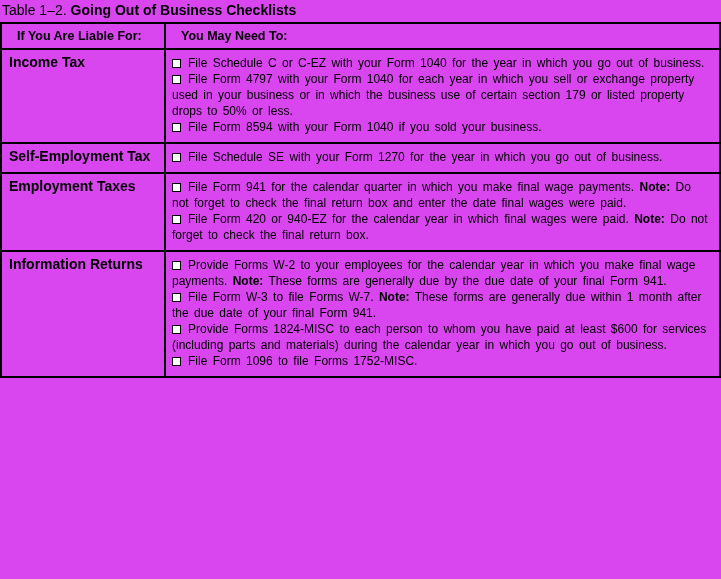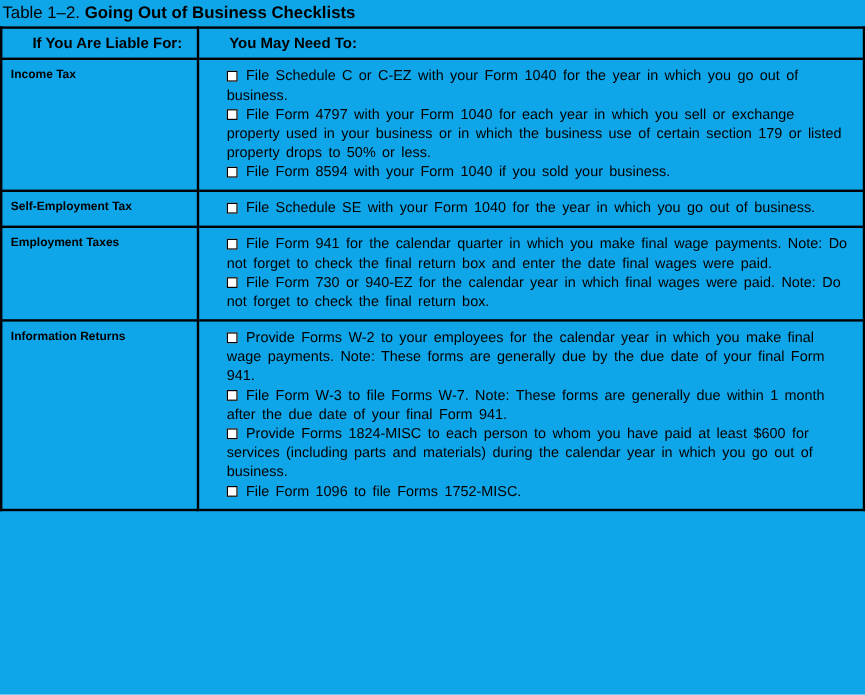--- a/index.html
+++ b/index.html
@@ -5,21 +5,21 @@
   * { margin: 0; padding: 0; box-sizing: border-box; }
   html, body { background: #ffffff; }
   body {
     font-family: "Liberation Sans", sans-serif;
     color: #000000;
     -webkit-font-smoothing: antialiased;
   }
   .page {
     width: 721px;
     height: 579px;
-    background: #0ea5e9;
+    background: #d946ef;
     overflow: hidden;
   }
   
   .title-line {
     padding: 2px 0 0 2px;
     font-size: 14px;
     line-height: 16px;
     white-space: nowrap;
   }
   .title-label { font-weight: normal; }
@@ -46,47 +46,47 @@
   table.checklist th,
   table.checklist td {
     border: 2px solid #000000;
     vertical-align: top;
     text-align: left;
   }
   col.left-col { width: 164px; }
   th.col-header {
     font-size: 12.5px;
     line-height: 15px;
-    padding: 5px 7px 4px 25px;
+    padding: 5px 7px 4px 15px;
     font-weight: bold;
   }
   td.cat-cell {
     font-weight: bold;
-    font-size: 10px;
+    font-size: 14px;
     line-height: 15px;
     padding: 5px 7px;
   }
   td.items-cell {
     font-size: 12px;
     line-height: 16px;
-    padding: 5px 8px 7px 23px;
+    padding: 5px 8px 7px 6px;
     word-spacing: 2px;
   }
   .item { margin: 0; }
   .item + .item { }
   .checkbox {
     display: inline-block;
     width: 9px;
     height: 9px;
     border: 1.5px solid #000000;
     margin-right: 7px;
     vertical-align: -1px;
     background: #ffffff;
   }
-  .b { font-weight: normal; }
+  .b { font-weight: bold; }
 </style>
 </head>
 <body>
 
 <div class="page">
 
   <div class="title-line">
     <span class="title-label">Table 1–2.</span><span class="title-heading">Going Out of Business Checklists</span>
   </div>
 
@@ -107,28 +107,28 @@
           <td class="cat-cell">Income Tax</td>
           <td class="items-cell">
             <p class="item"><span class="checkbox"></span><span>File Schedule C or C-EZ with your Form 1040 for the year in which you go out of business.</span></p>
             <p class="item"><span class="checkbox"></span><span>File Form 4797 with your Form 1040 for each year in which you sell or exchange property used in your business or in which the business use of certain section 179 or listed property drops to 50% or less.</span></p>
             <p class="item"><span class="checkbox"></span><span>File Form 8594 with your Form 1040 if you sold your business.</span></p>
           </td>
         </tr>
         <tr>
           <td class="cat-cell">Self-Employment Tax</td>
           <td class="items-cell">
-            <p class="item"><span class="checkbox"></span><span>File Schedule SE with your Form 1040 for the year in which you go out of business.</span></p>
+            <p class="item"><span class="checkbox"></span><span>File Schedule SE with your Form 1270 for the year in which you go out of business.</span></p>
           </td>
         </tr>
         <tr>
           <td class="cat-cell">Employment Taxes</td>
           <td class="items-cell">
             <p class="item"><span class="checkbox"></span><span>File Form 941 for the calendar quarter in which you make final wage payments. </span><span class="b">Note:</span><span> Do not forget to check the final return box and enter the date final wages were paid.</span></p>
-            <p class="item"><span class="checkbox"></span><span>File Form 730 or 940-EZ for the calendar year in which final wages were paid. </span><span class="b">Note:</span><span> Do not forget to check the final return box.</span></p>
+            <p class="item"><span class="checkbox"></span><span>File Form 420 or 940-EZ for the calendar year in which final wages were paid. </span><span class="b">Note:</span><span> Do not forget to check the final return box.</span></p>
           </td>
         </tr>
         <tr>
           <td class="cat-cell">Information Returns</td>
           <td class="items-cell">
             <p class="item"><span class="checkbox"></span><span>Provide Forms W-2 to your employees for the calendar year in which you make final wage payments. </span><span class="b">Note:</span><span> These forms are generally due by the due date of your final Form 941.</span></p>
             <p class="item"><span class="checkbox"></span><span>File Form W-3 to file Forms W-7. </span><span class="b">Note:</span><span> These forms are generally due within 1 month after the due date of your final Form 941.</span></p>
             <p class="item"><span class="checkbox"></span><span>Provide Forms 1824-MISC to each person to whom you have paid at least $600 for services (including parts and materials) during the calendar year in which you go out of business.</span></p>
             <p class="item"><span class="checkbox"></span><span>File Form 1096 to file Forms 1752-MISC.</span></p>
           </td>

